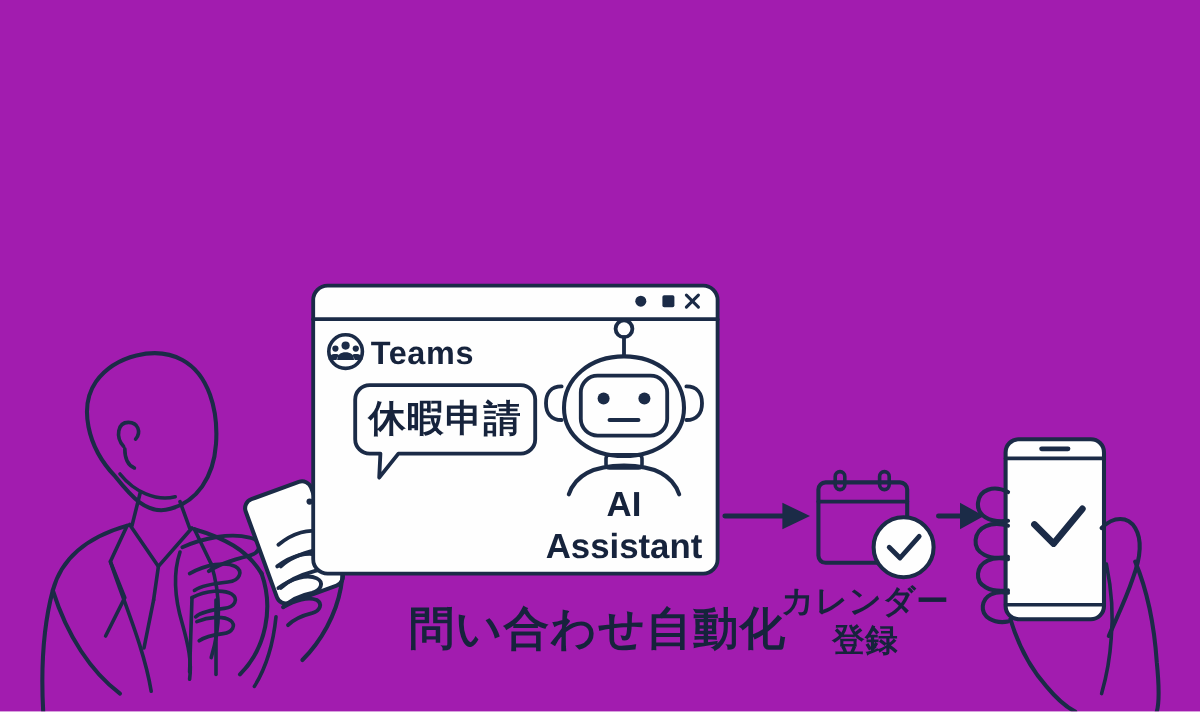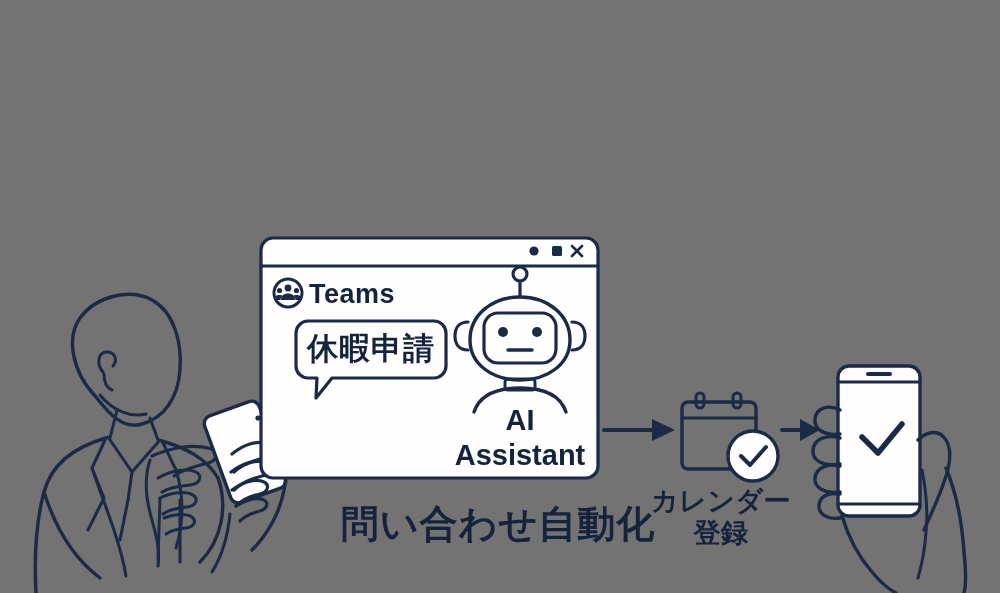--- a/index.html
+++ b/index.html
@@ -8,21 +8,21 @@
     padding: 0;
     background: #ffffff;
   }
   body {
     font-family: "Liberation Sans", "DejaVu Sans", sans-serif;
   }
   #canvas {
     position: relative;
     width: 1000px;
     height: 593px;
-    background: #737373;
+    background: #a21caf;
     overflow: hidden;
   }
   #canvas svg.layer {
     position: absolute;
     top: 0;
     left: 0;
     width: 1000px;
     height: 593px;
   }
   .stroke {

